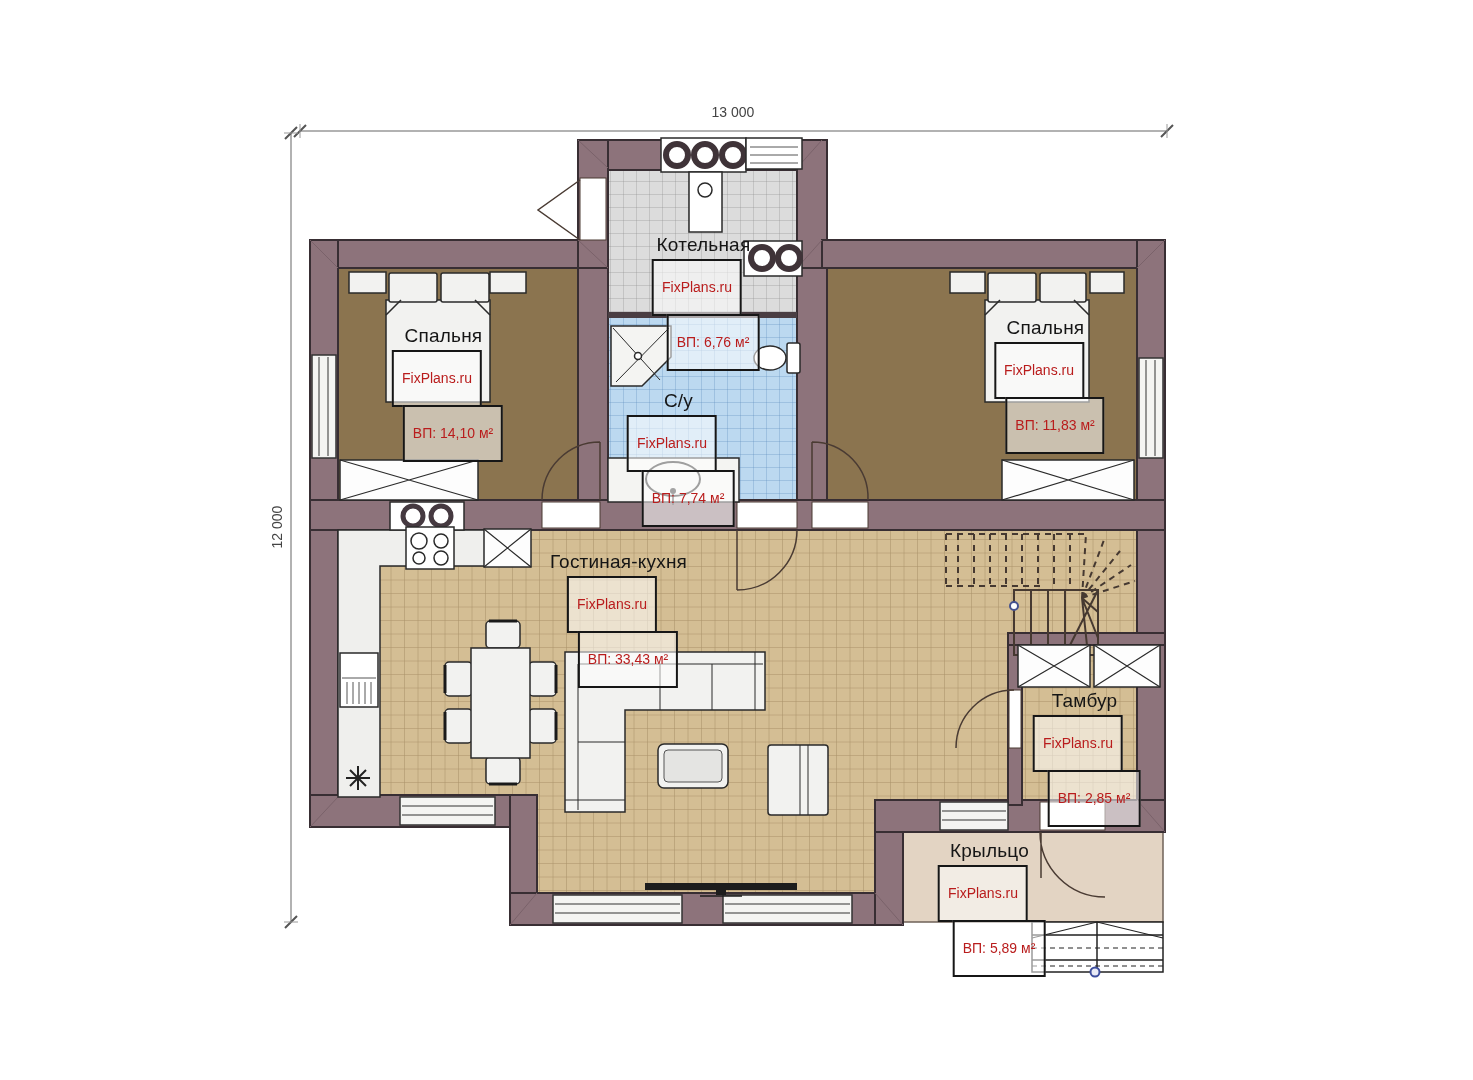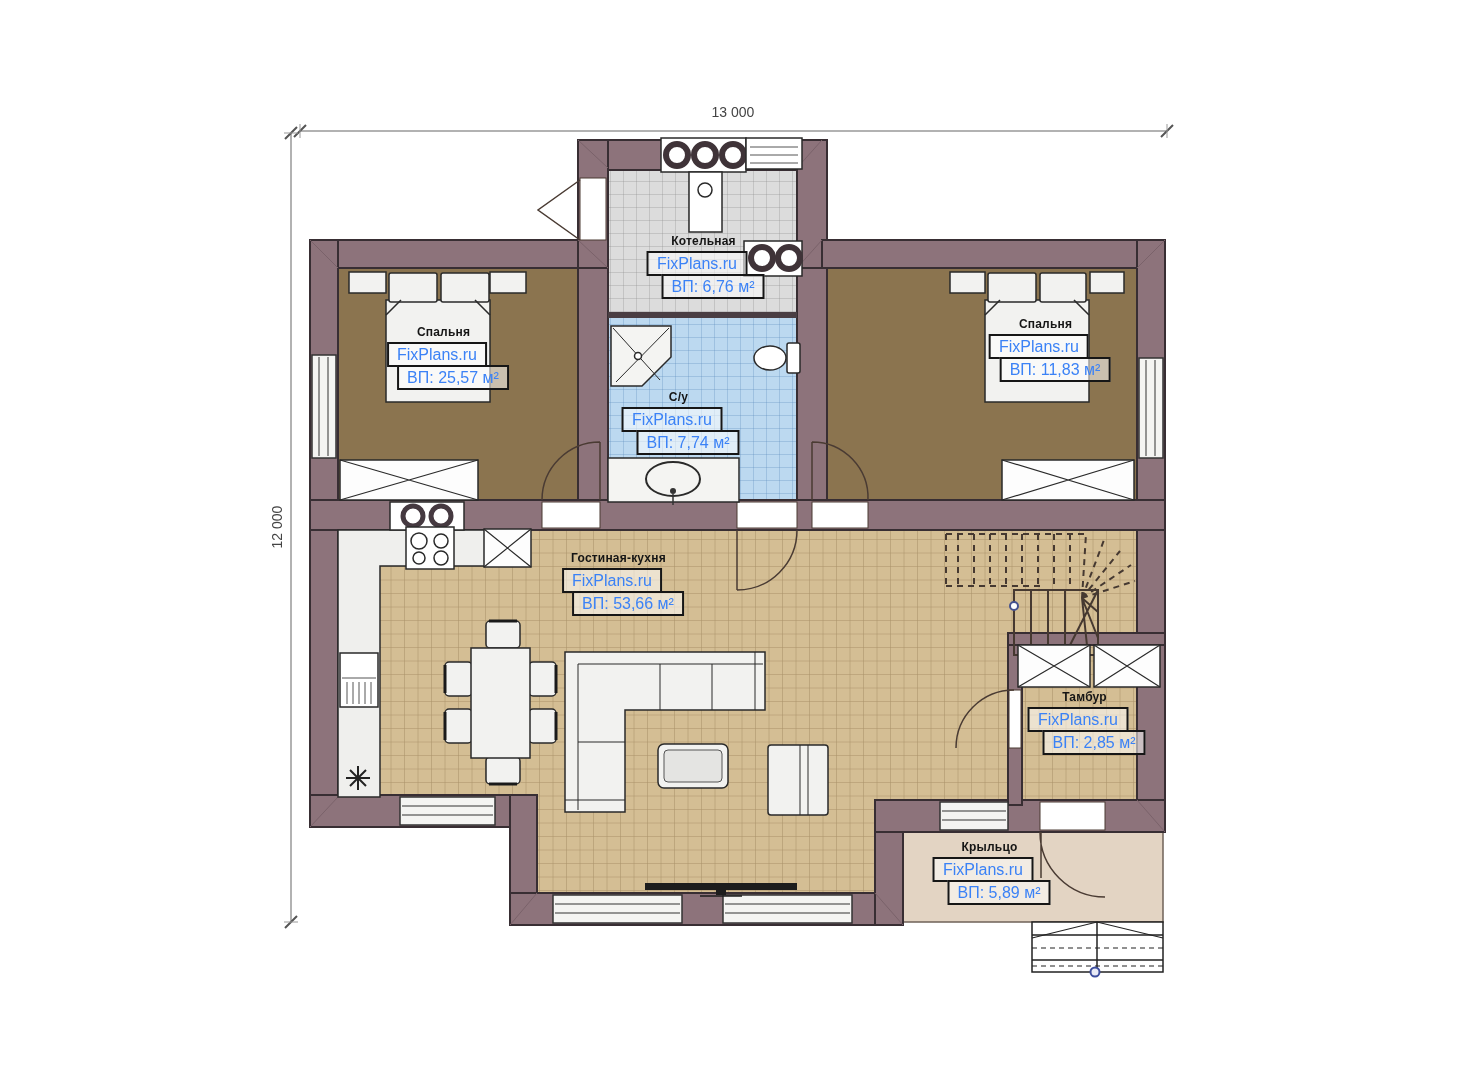--- a/index.html
+++ b/index.html
@@ -6,24 +6,24 @@
   body{
     width:1473px;height:1080px;background:#ffffff;position:relative;overflow:hidden;
     font-family:"Liberation Sans", sans-serif;
   }
   .stage{position:absolute;inset:0;}
   svg{position:absolute;left:0;top:0;}
   .room-label{
     position:absolute;transform:translateX(-50%);text-align:center;color:#151515;z-index:5;
     display:flex;flex-direction:column;align-items:center;
   }
-  .room-name{font-weight:bold;font-size:12px;margin-bottom:3px;letter-spacing:.2px;white-space:nowrap;padding-left:13px;}
+  .room-name{font-weight:normal;font-size:19px;margin-bottom:3px;letter-spacing:.2px;white-space:nowrap;padding-left:13px;}
   .label-box{
     border:2px solid #161616;background:rgba(255,255,255,.55);
-    font-size:16px;line-height:19px;padding:1px 8px;white-space:nowrap;color:#3b82f6;
+    font-size:14px;line-height:19px;padding:17px 8px;white-space:nowrap;color:#b91c1c;
   }
   .label-box + .label-box{margin-top:-2px;margin-left:32px;}
   .dim-label{position:absolute;font-size:14px;color:#444;z-index:4;white-space:nowrap;}
   .dim-top{left:733px;top:104px;transform:translateX(-50%);}
   .dim-left{left:277px;top:527px;transform:translate(-50%,-50%) rotate(-90deg);}
 </style>
 </head>
 <body>
 
 <div class="stage">
@@ -298,39 +298,39 @@
 
 <div class="room-label" style="left:697px;top:234px;">
   <div class="room-name">Котельная</div>
   <div class="label-box">FixPlans.ru</div>
   <div class="label-box">ВП: 6,76 м²</div>
 </div>
 
 <div class="room-label" style="left:437px;top:325px;">
   <div class="room-name">Спальня</div>
   <div class="label-box">FixPlans.ru</div>
-  <div class="label-box">ВП: 25,57 м²</div>
+  <div class="label-box">ВП: 14,10 м²</div>
 </div>
 
 <div class="room-label" style="left:1039px;top:317px;">
   <div class="room-name">Спальня</div>
   <div class="label-box">FixPlans.ru</div>
   <div class="label-box">ВП: 11,83 м²</div>
 </div>
 
 <div class="room-label" style="left:672px;top:390px;justify-content:flex-end;">
   <div class="room-name">С/у</div>
   <div class="label-box">FixPlans.ru</div>
   <div class="label-box">ВП: 7,74 м²</div>
 </div>
 
 <div class="room-label" style="left:612px;top:551px;">
   <div class="room-name">Гостиная-кухня</div>
   <div class="label-box">FixPlans.ru</div>
-  <div class="label-box">ВП: 53,66 м²</div>
+  <div class="label-box">ВП: 33,43 м²</div>
 </div>
 
 <div class="room-label" style="left:1078px;top:690px;">
   <div class="room-name">Тамбур</div>
   <div class="label-box">FixPlans.ru</div>
   <div class="label-box">ВП: 2,85 м²</div>
 </div>
 
 <div class="room-label" style="left:983px;top:840px;text-align:right;">
   <div class="room-name">Крыльцо</div>

